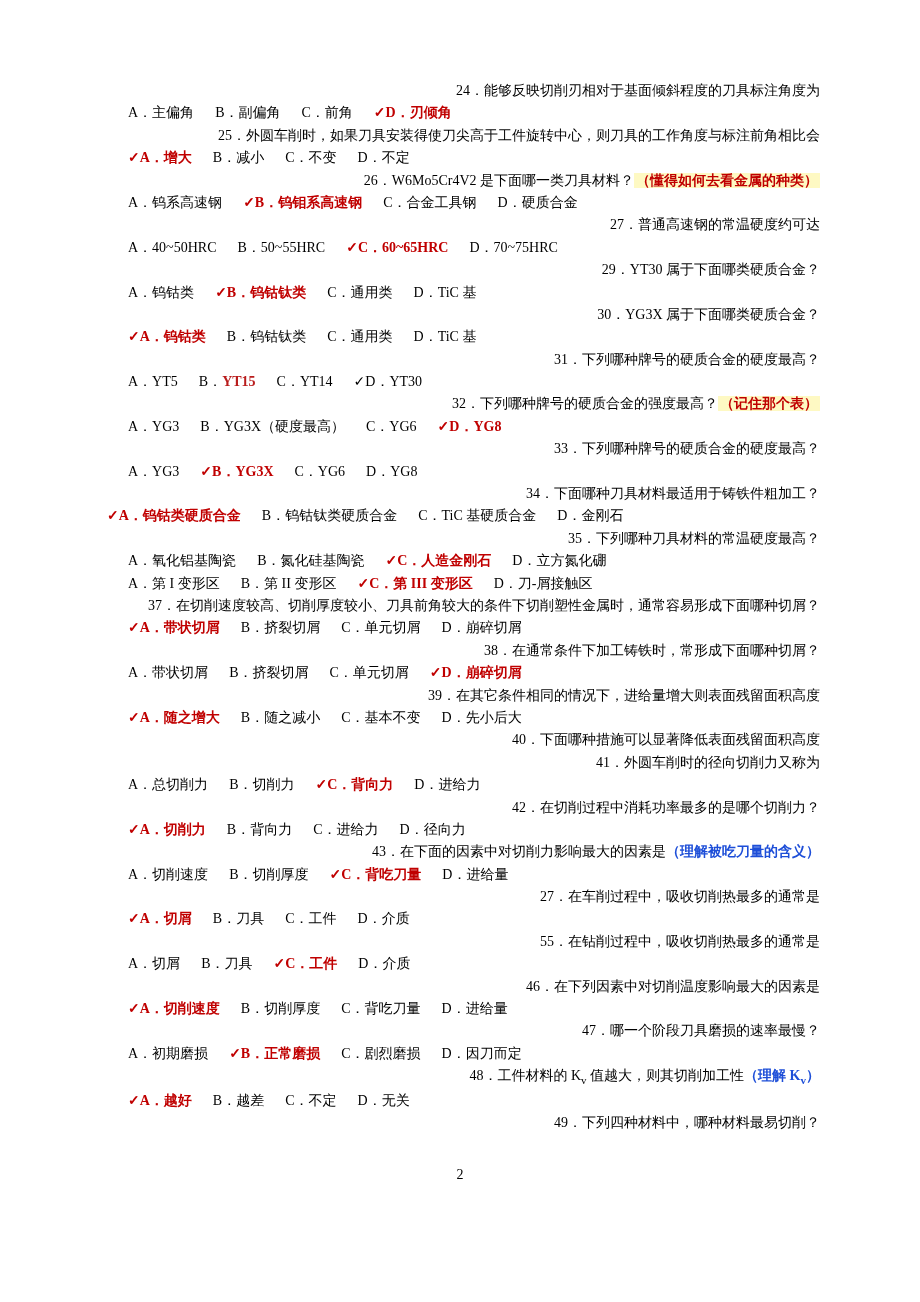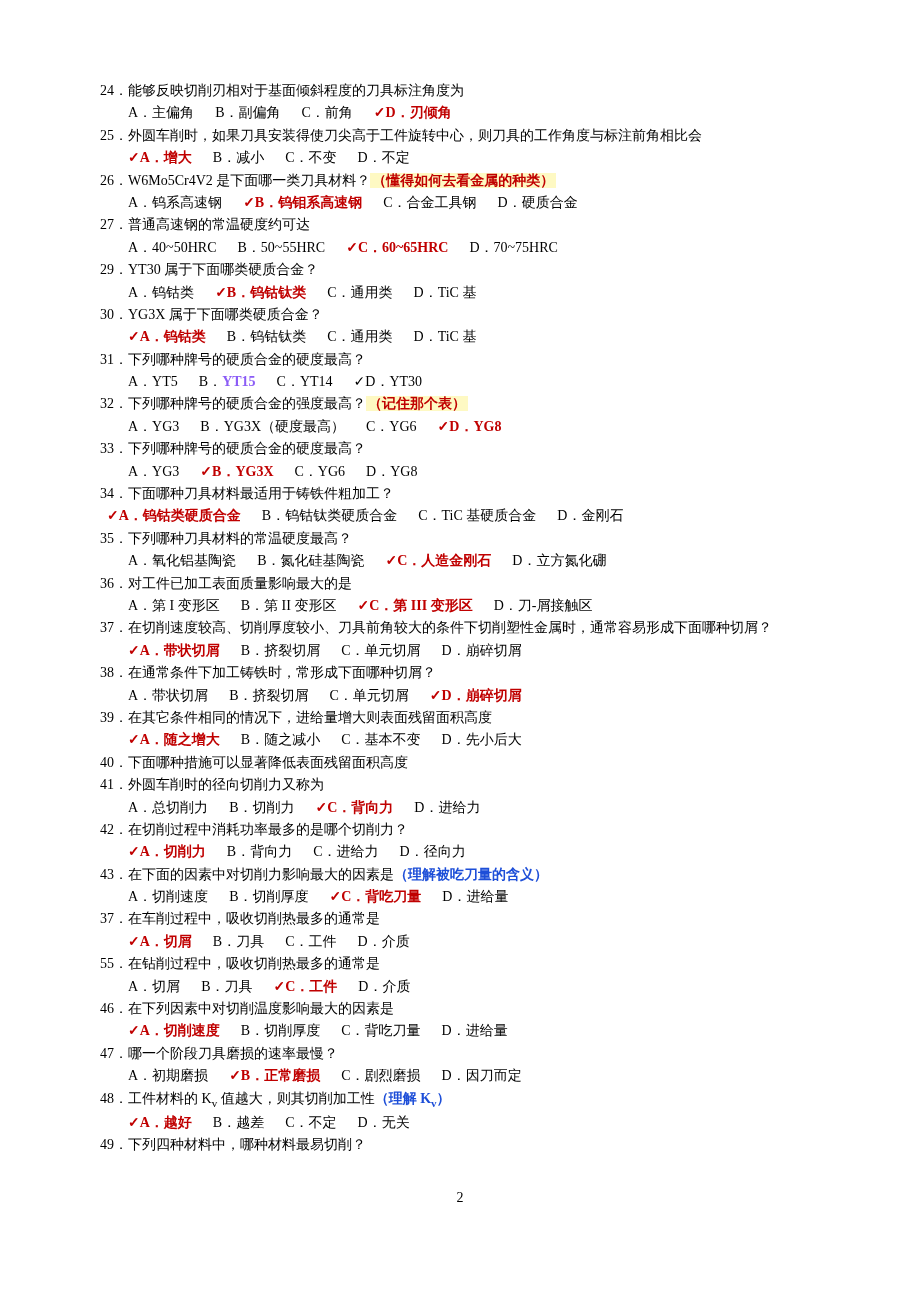--- a/index.html
+++ b/index.html
@@ -5,28 +5,28 @@
   body {
     font-family: "SimSun", "宋体", serif;
     font-size: 14px;
     line-height: 1.6;
     max-width: 720px;
     margin: 0 auto;
     padding: 80px 100px 40px 100px;
     color: #000;
     background: #fff;
   }
-  .question { margin: 0; }
+  .question { margin: 0; text-align: right; }
   .options { margin: 0; padding-left: 2em; }
   .opt { display: inline; margin-right: 1.5em; white-space: nowrap; }
   .correct { color: #c00000; font-weight: bold; }
   .correct .check { color: #c00000; font-weight: bold; }
   .note-green { background: #fef9c3; color: #c00000; font-weight: bold; padding: 0 2px; }
   .note-red { color: #1d4ed8; font-weight: bold; }
-  .bold-red { color: #8b5cf6; font-weight: bold; }
+  .bold-red { color: #b91c1c; font-weight: bold; }
   .page-num { text-align: center; margin-top: 30px; font-size: 14px; }
   .sub { font-size: 11px; vertical-align: sub; }
 </style>
 </head>
 <body>
 
 <div id="content">
     <div class="question">24．能够反映切削刃相对于基面倾斜程度的刀具标注角度为</div>
     <div class="options"><span class="opt">A．主偏角</span><span class="opt">B．副偏角</span><span class="opt">C．前角</span><span class="opt"><span class="correct"><span class="check">✓</span>D．刃倾角</span></span></div>
     <div class="question">25．外圆车削时，如果刀具安装得使刀尖高于工件旋转中心，则刀具的工作角度与标注前角相比会</div>
@@ -42,36 +42,35 @@
     <div class="question">31．下列哪种牌号的硬质合金的硬度最高？</div>
     <div class="options"><span class="opt">A．YT5</span><span class="opt">B．<span class="bold-red">YT15</span></span><span class="opt">C．YT14</span><span class="opt">✓D．YT30</span></div>
     <div class="question">32．下列哪种牌号的硬质合金的强度最高？<span class="note-green">（记住那个表）</span></div>
     <div class="options"><span class="opt">A．YG3</span><span class="opt">B．YG3X（硬度最高）</span><span class="opt">C．YG6</span><span class="opt"><span class="correct"><span class="check">✓</span>D．YG8</span></span></div>
     <div class="question">33．下列哪种牌号的硬质合金的硬度最高？</div>
     <div class="options"><span class="opt">A．YG3</span><span class="opt"><span class="correct"><span class="check">✓</span>B．YG3X</span></span><span class="opt">C．YG6</span><span class="opt">D．YG8</span></div>
     <div class="question">34．下面哪种刀具材料最适用于铸铁件粗加工？</div>
     <div class="options" style="padding-left: 0.5em;"><span class="opt"><span class="correct"><span class="check">✓</span>A．钨钴类硬质合金</span></span><span class="opt">B．钨钴钛类硬质合金</span><span class="opt">C．TiC 基硬质合金</span><span class="opt">D．金刚石</span></div>
     <div class="question">35．下列哪种刀具材料的常温硬度最高？</div>
     <div class="options"><span class="opt">A．氧化铝基陶瓷</span><span class="opt">B．氮化硅基陶瓷</span><span class="opt"><span class="correct"><span class="check">✓</span>C．人造金刚石</span></span><span class="opt">D．立方氮化硼</span></div>
-    <div class="question">36．对工件已加工表面质量影响最大的是</div>
     <div class="options"><span class="opt">A．第 I 变形区</span><span class="opt">B．第 II 变形区</span><span class="opt"><span class="correct"><span class="check">✓</span>C．第 III 变形区</span></span><span class="opt">D．刀-屑接触区</span></div>
     <div class="question">37．在切削速度较高、切削厚度较小、刀具前角较大的条件下切削塑性金属时，通常容易形成下面哪种切屑？</div>
     <div class="options"><span class="opt"><span class="correct"><span class="check">✓</span>A．带状切屑</span></span><span class="opt">B．挤裂切屑</span><span class="opt">C．单元切屑</span><span class="opt">D．崩碎切屑</span></div>
     <div class="question">38．在通常条件下加工铸铁时，常形成下面哪种切屑？</div>
     <div class="options"><span class="opt">A．带状切屑</span><span class="opt">B．挤裂切屑</span><span class="opt">C．单元切屑</span><span class="opt"><span class="correct"><span class="check">✓</span>D．崩碎切屑</span></span></div>
     <div class="question">39．在其它条件相同的情况下，进给量增大则表面残留面积高度</div>
     <div class="options"><span class="opt"><span class="correct"><span class="check">✓</span>A．随之增大</span></span><span class="opt">B．随之减小</span><span class="opt">C．基本不变</span><span class="opt">D．先小后大</span></div>
     <div class="question">40．下面哪种措施可以显著降低表面残留面积高度</div>
     <div class="question">41．外圆车削时的径向切削力又称为</div>
     <div class="options"><span class="opt">A．总切削力</span><span class="opt">B．切削力</span><span class="opt"><span class="correct"><span class="check">✓</span>C．背向力</span></span><span class="opt">D．进给力</span></div>
     <div class="question">42．在切削过程中消耗功率最多的是哪个切削力？</div>
     <div class="options"><span class="opt"><span class="correct"><span class="check">✓</span>A．切削力</span></span><span class="opt">B．背向力</span><span class="opt">C．进给力</span><span class="opt">D．径向力</span></div>
     <div class="question">43．在下面的因素中对切削力影响最大的因素是<span class="note-red">（理解被吃刀量的含义）</span></div>
     <div class="options"><span class="opt">A．切削速度</span><span class="opt">B．切削厚度</span><span class="opt"><span class="correct"><span class="check">✓</span>C．背吃刀量</span></span><span class="opt">D．进给量</span></div>
-    <div class="question">37．在车削过程中，吸收切削热最多的通常是</div>
+    <div class="question">27．在车削过程中，吸收切削热最多的通常是</div>
     <div class="options"><span class="opt"><span class="correct"><span class="check">✓</span>A．切屑</span></span><span class="opt">B．刀具</span><span class="opt">C．工件</span><span class="opt">D．介质</span></div>
     <div class="question">55．在钻削过程中，吸收切削热最多的通常是</div>
     <div class="options"><span class="opt">A．切屑</span><span class="opt">B．刀具</span><span class="opt"><span class="correct"><span class="check">✓</span>C．工件</span></span><span class="opt">D．介质</span></div>
     <div class="question">46．在下列因素中对切削温度影响最大的因素是</div>
     <div class="options"><span class="opt"><span class="correct"><span class="check">✓</span>A．切削速度</span></span><span class="opt">B．切削厚度</span><span class="opt">C．背吃刀量</span><span class="opt">D．进给量</span></div>
     <div class="question">47．哪一个阶段刀具磨损的速率最慢？</div>
     <div class="options"><span class="opt">A．初期磨损</span><span class="opt"><span class="correct"><span class="check">✓</span>B．正常磨损</span></span><span class="opt">C．剧烈磨损</span><span class="opt">D．因刀而定</span></div>
     <div class="question">48．工件材料的 K<span class="sub">v</span> 值越大，则其切削加工性<span class="note-red">（理解 K<span class="sub">v</span>）</span></div>
     <div class="options"><span class="opt"><span class="correct"><span class="check">✓</span>A．越好</span></span><span class="opt">B．越差</span><span class="opt">C．不定</span><span class="opt">D．无关</span></div>
     <div class="question">49．下列四种材料中，哪种材料最易切削？</div>

